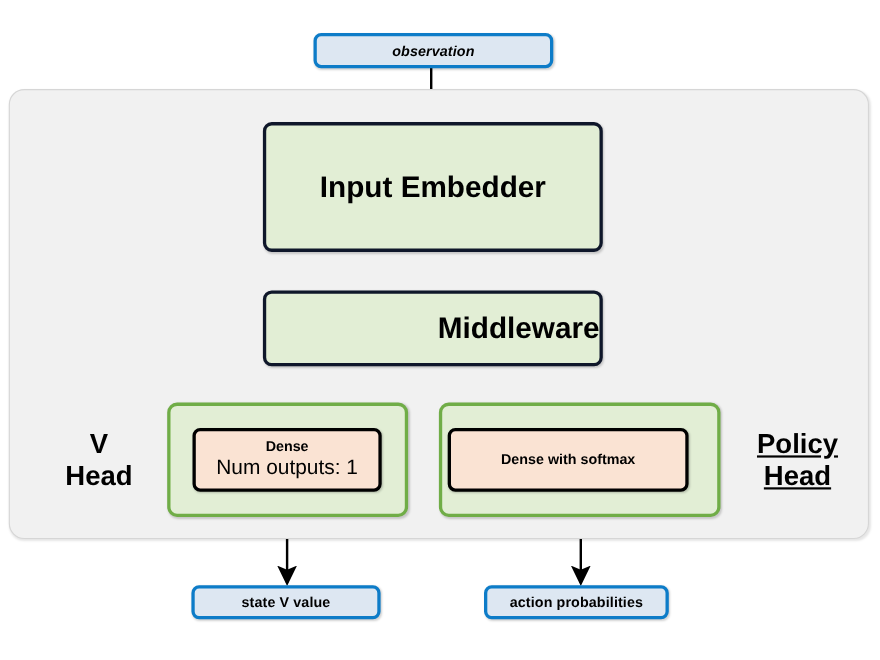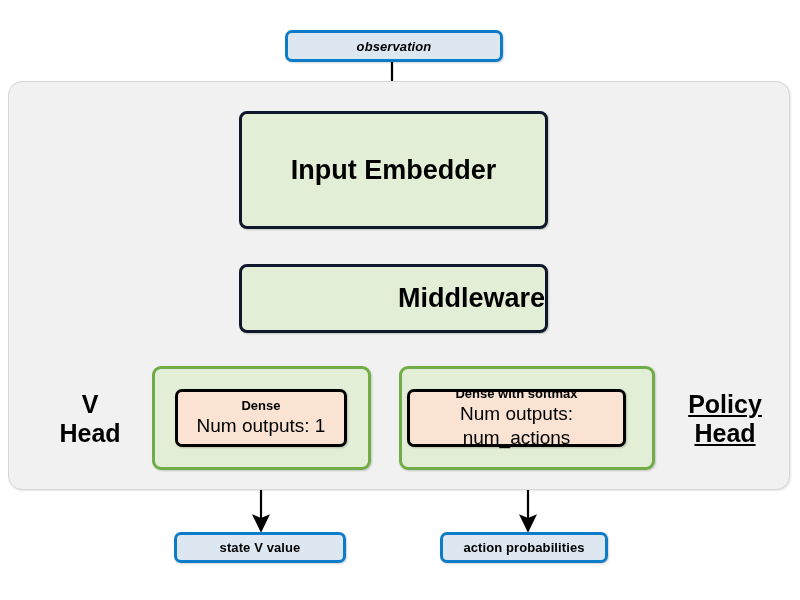--- a/index.html
+++ b/index.html
@@ -158,21 +158,20 @@
 
   <div class="node head-label" style="left:35px; top:383px; width:110px; height:72px;">
     <span>V</span>
     <span>Head</span>
   </div>
 
   <div class="node head-group" style="left:399px; top:366px; width:256px; height:104px;"></div>
 
   <div class="node dense-box" style="left:407px; top:389px; width:219px; height:58px;">
     <span class="dense-title">Dense with softmax</span>
-    <span class="dense-sub">Num outputs: num_actions</span>
   </div>
 
   <div class="node head-label" style="left:662px; top:383px; width:126px; height:72px;text-decoration:underline;">
     <span>Policy</span>
     <span>Head</span>
   </div>
 
   <div class="node io-box" style="left:174px; top:532px; width:172px; height:31px;justify-content:center;">
     <span>state V value</span>
   </div>

